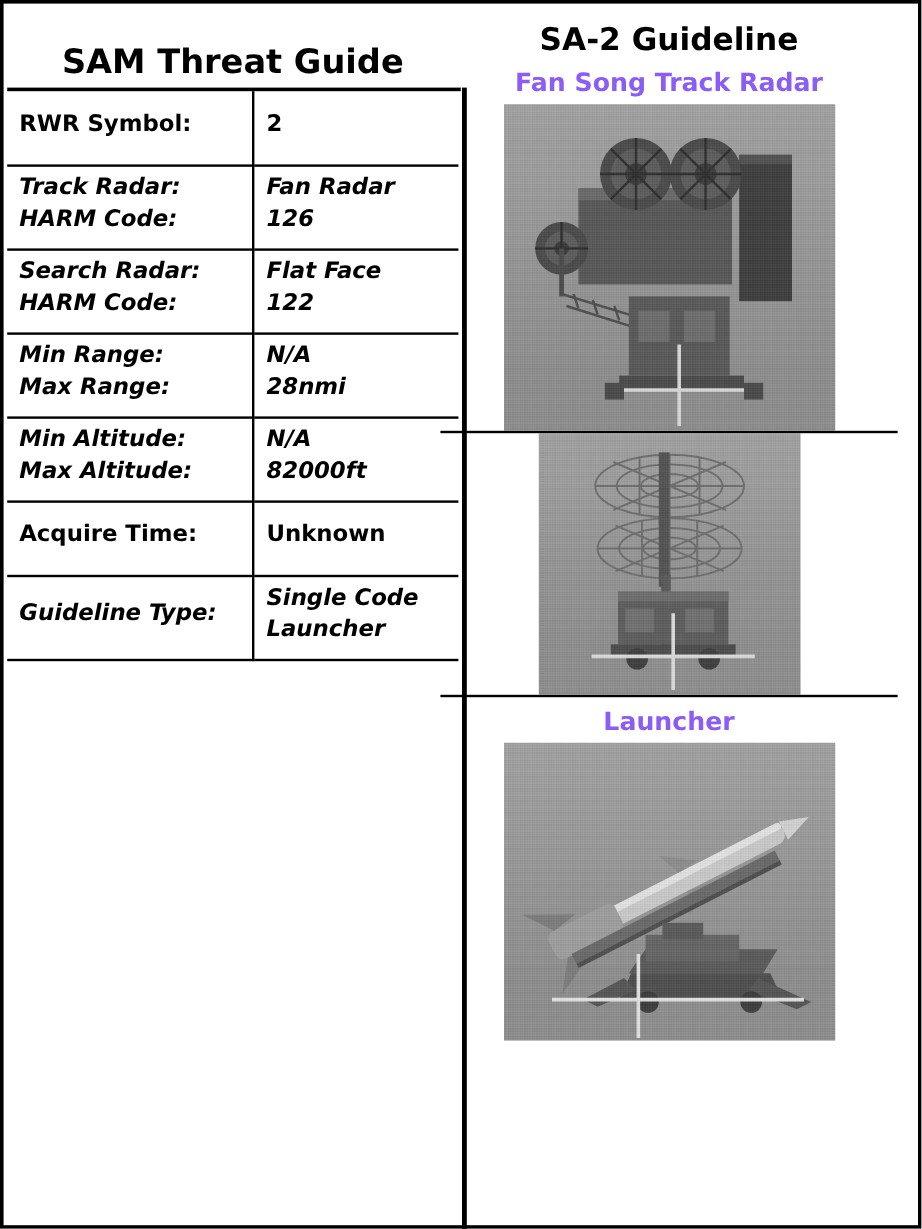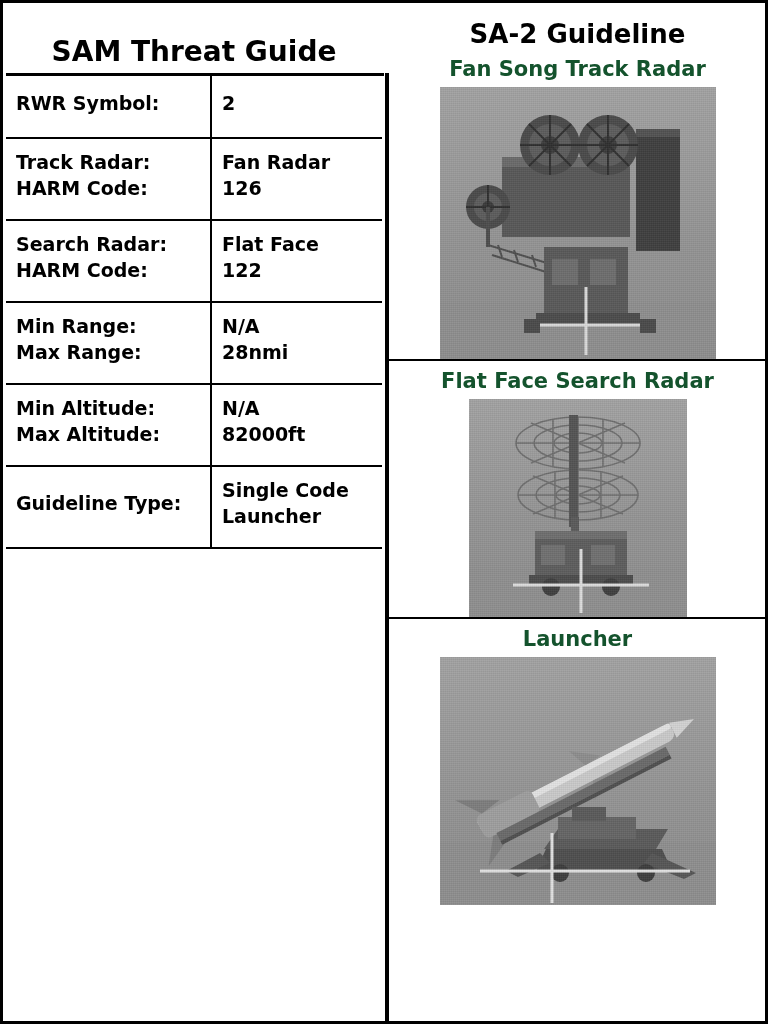--- a/index.html
+++ b/index.html
@@ -18,21 +18,21 @@
   }
 
   
   .col-left {
     position: absolute;
     left: 0; top: 0;
     width: 382px; height: 100%;
   }
   .col-right {
     position: absolute;
-    left: 384px; top: 0;
+    left: 364px; top: 0;
     width: 381px; height: 100%;
   }
   .vdivider {
     position: absolute;
     left: 382px; top: 70px;
     width: 4px; height: 954px;
     background: #000;
   }
 
   
@@ -64,31 +64,31 @@
   table.spec td {
     border-bottom: 2px solid #000;
     vertical-align: middle;
     font-weight: bold;
     font-size: 19px;
     color: #000;
     padding: 2px 10px 8px 10px;
   }
   table.spec td.label { width: 205px; border-right: 2px solid #000; }
   table.spec td.value { width: 171px; }
-  table.spec tr.two td { height: 82px; }
+  table.spec tr.two td { height: 70px; font-style: italic; }
   table.spec tr.one td { height: 62px; }
   .ln { display: block; line-height: 1.35; }
 
   
   .block { position: relative; width: 100%; }
   .block-title {
     text-align: center;
     font-weight: bold;
     font-size: 21px;
-    color: #14532d;
+    color: #8b5cf6;
     padding: 8px 0 6px 0;
   }
   .block-sep {
     width: 100%;
     height: 2px;
     background: #000;
   }
   .imgwrap { display: flex; justify-content: center; }
 
   .photo {
@@ -171,20 +171,28 @@
           <td class="label">
             <span class="ln">Min Altitude:</span>
             <span class="ln">Max Altitude:</span>
           </td>
           <td class="value">
             <span class="ln">N/A</span>
             <span class="ln">82000ft</span>
           </td>
         </tr>
 
+        <tr class="one">
+          <td class="label">
+            <span class="ln">Acquire Time:</span>
+          </td>
+          <td class="value">
+            <span class="ln">Unknown</span>
+          </td>
+        </tr>
 
         <tr class="two">
           <td class="label">
             <span class="ln">Guideline Type:</span>
           </td>
           <td class="value">
             <span class="ln">Single Code</span>
             <span class="ln">Launcher</span>
           </td>
         </tr>
@@ -267,21 +275,20 @@
             <rect x="84" y="232" width="16" height="14" fill="#4a4a4a"></rect>
             <rect x="200" y="232" width="16" height="14" fill="#4a4a4a"></rect>
           </svg>
           <div class="grain"></div>
         </div>
       </div>
       <div class="block-sep"></div>
     </div>
 
     <div class="block">
-      <div class="block-title">Flat Face Search Radar</div>
       <div class="imgwrap">
         <div class="photo photo-search">
           <div class="sky"></div>
           <svg viewBox="0 0 218 218" preserveAspectRatio="none">
             <rect x="0" y="170" width="218" height="48" fill="#8f8f8f"></rect>
 
             <g fill="none" stroke="#6e6e6e" stroke-width="1.6">
               <ellipse cx="109" cy="44" rx="62" ry="26"></ellipse>
               <ellipse cx="109" cy="44" rx="44" ry="18"></ellipse>
               <ellipse cx="109" cy="44" rx="24" ry="10"></ellipse>

